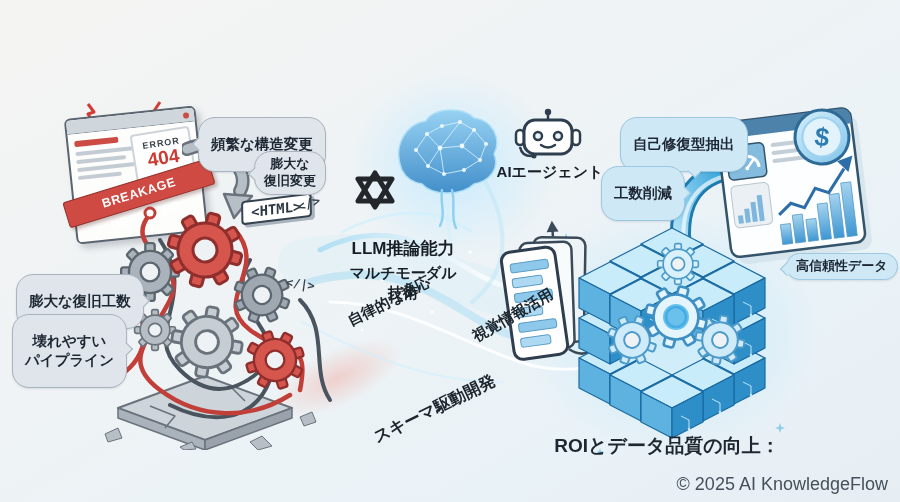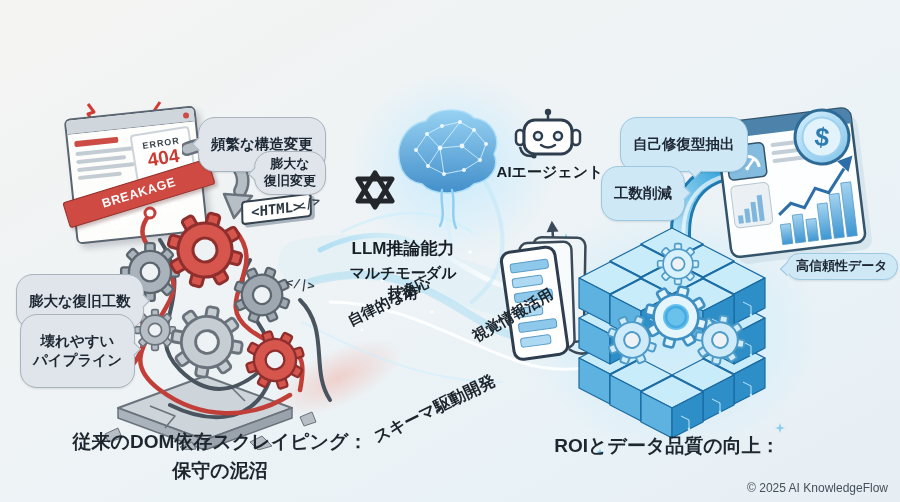--- a/index.html
+++ b/index.html
@@ -51,21 +51,21 @@
     border-radius:4px;padding:2px 8px;font-family:"DejaVu Sans Mono","Liberation Mono",monospace;
     font-weight:700;font-size:14px;color:#2c3842;transform:rotate(-7deg) skewX(-6deg);
     box-shadow:3px 3px 0 #a8b3bd;}
   .code-sym{position:absolute;z-index:2;font-family:"DejaVu Sans Mono","Liberation Mono",monospace;
     font-weight:700;color:#39434d;}
 
   .flow-label{position:absolute;z-index:2;font-weight:700;color:#1c242c;white-space:nowrap;}
   .center-label{position:absolute;z-index:2;font-weight:700;color:#171e26;text-align:center;line-height:1.35;}
   .center-label span{display:block;}
 
-  .copyright{position:absolute;right:12px;bottom:7px;z-index:3;font-size:12px;color:#46505a;margin-top:32px;}
+  .copyright{position:absolute;right:12px;bottom:7px;z-index:3;font-size:18px;color:#46505a;margin-top:32px;}
 </style>
 </head>
 <body>
 
 <div class="canvas">
 
   <svg class="abs bg-svg" width="900" height="502" viewBox="0 0 900 502">
     <defs>
       <radialGradient id="gBrain" cx="50%" cy="50%" r="50%">
         <stop offset="0%" stop-color="#c4ebff" stop-opacity=".9"></stop>
@@ -227,29 +227,25 @@
   <div class="bubble tail-l" style="left:198px;top:117px">
     <span>頻繁な構造変更</span>
   </div>
   <div class="bubble tail-l sm" style="left:254px;top:151px">
     <span>膨大な</span>
     <span>復旧変更</span>
   </div>
   <div class="bubble tail-r" style="left:16px;top:274px">
     <span>膨大な復旧工数</span>
   </div>
-  <div class="bubble tail-r" style="left:20px;top:314px">
+  <div class="bubble tail-r" style="left:12px;top:314px">
     <span>壊れやすい</span>
     <span>パイプライン</span>
   </div>
 
-  <div class="caption" style="left:55px;top:428px;width:330px">
-    <span>従来のDOM依存スクレイピング：</span>
-    <span>保守の泥沼</span>
-  </div>
 
   <svg class="abs layer" style="left:380px;top:94px" width="136" height="136" viewBox="0 0 136 136">
     <defs>
       <linearGradient id="brainG" x1="0" y1="0" x2="0" y2="1">
         <stop offset="0%" stop-color="#8ccdf2"></stop>
           <stop offset="100%" stop-color="#2b7fc2"></stop>
       </linearGradient>
     </defs>
     <path d="M22,76 C12,52 26,30 46,27 C52,14 82,12 94,24 C112,26 122,44 114,60 C120,74 110,87 94,90 C82,102 52,102 42,90 C30,88 25,82 22,76 Z" fill="url(#brainG)" opacity=".85" stroke="#a6dcf8" stroke-width="1.5"></path>
     <g stroke="#d6f0ff" stroke-width="1" opacity=".85">

